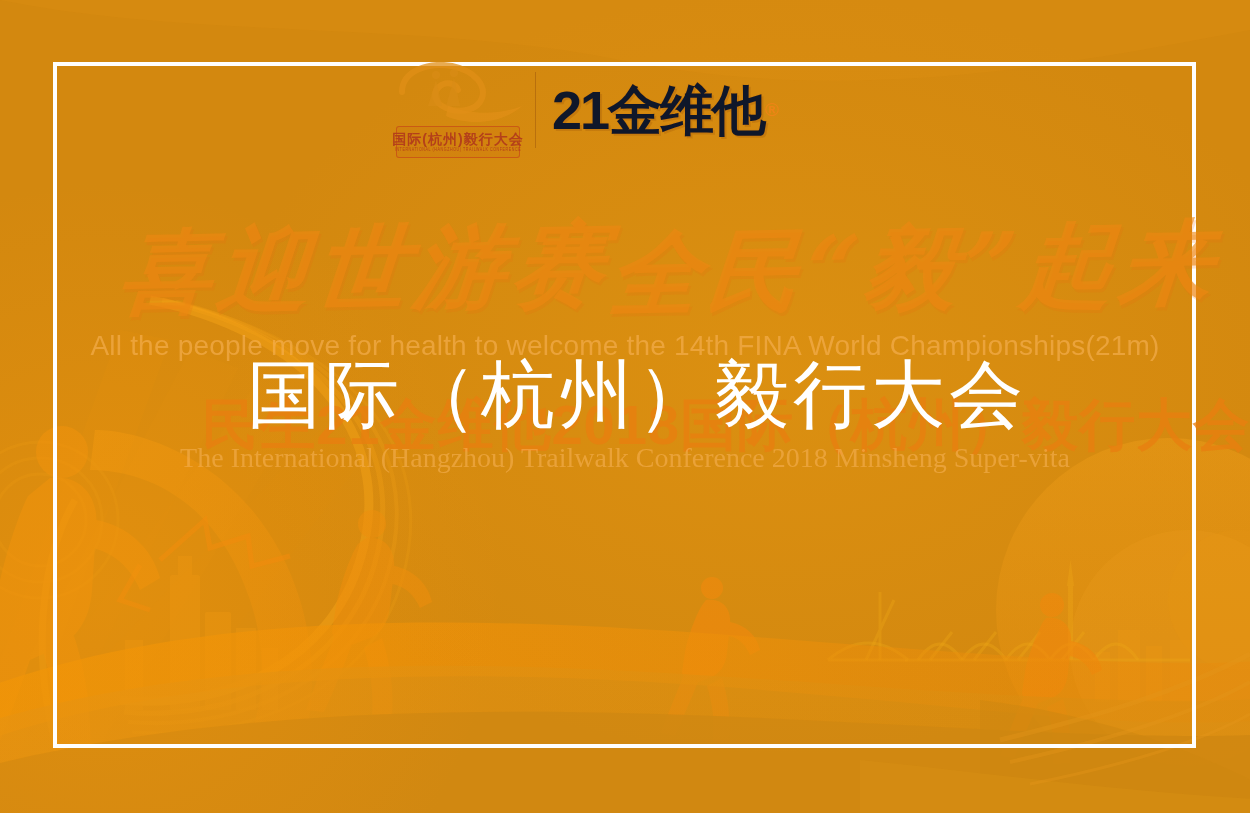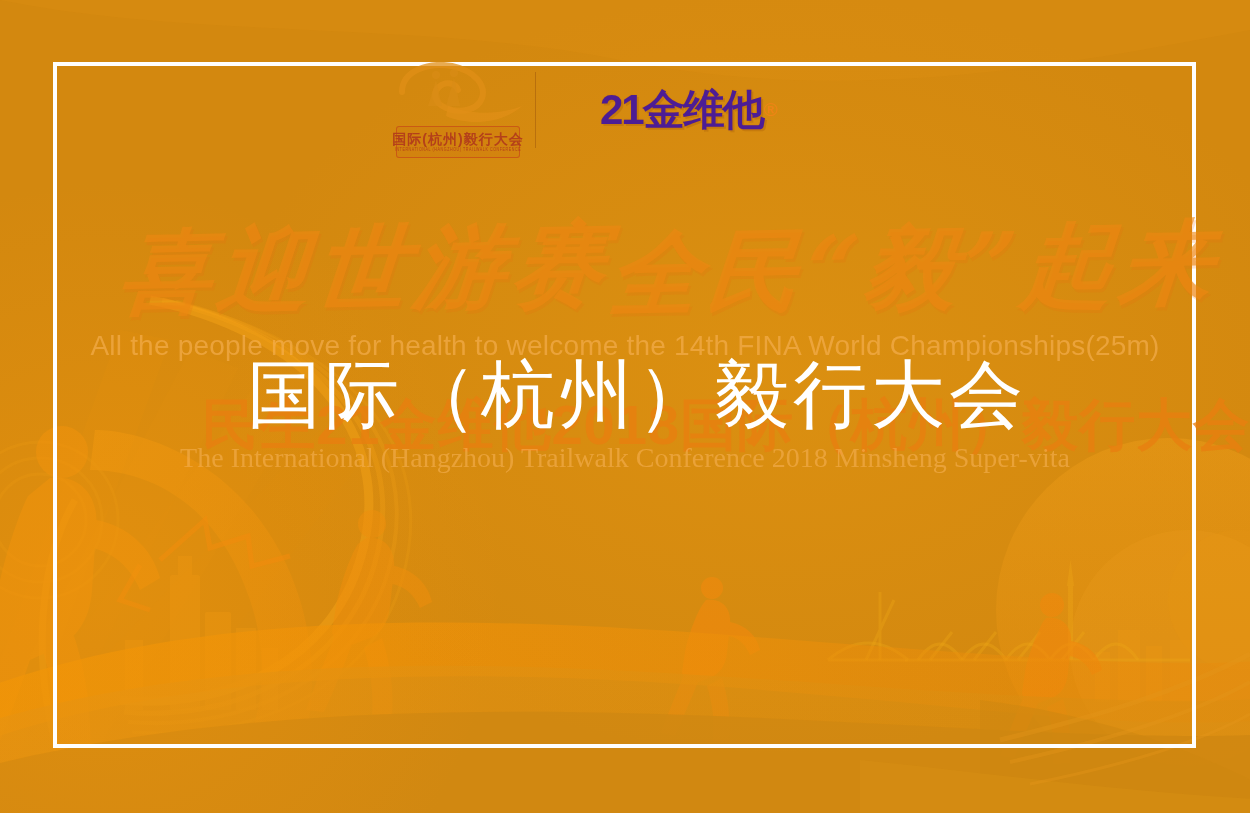--- a/index.html
+++ b/index.html
@@ -69,30 +69,29 @@
   .logo-divider{
     width:1px;height:76px;
     background:rgba(150,80,10,0.45);
     margin:0 16px 0 10px;flex:0 0 1px;
   }
   .logo-right{
     position:relative;height:95px;flex:1;
     display:flex;align-items:center;
   }
   .brand-text{
-    font-size:42px;font-weight:bold;
-    color:#4c1d95;
+    font-size:54px;font-weight:bold;
+    color:#0f172a;
     letter-spacing:-2px;
     line-height:1;
     text-shadow:
       0 0 1px #c06a0d,
       2px 2px 0 rgba(150,80,8,0.25);
     white-space:nowrap;
     position:relative;
-    margin-left:48px;
   }
   .brand-reg{
     font-size:19px;font-weight:bold;color:#ef8416;
     vertical-align:super;margin-left:1px;
   }
 
   
   .slogan-cn{
     position:absolute;
     left:120px;top:214px;
@@ -338,21 +337,21 @@
       <span class="brand-text">21金维他</span>
       <span class="brand-reg">®</span>
     </div>
   </div>
 
   <div class="slogan-cn">
     <span>喜迎世游赛</span>
     <span>全民“毅”起来</span>
   </div>
 
-  <div class="sub-en-1">All the people move for health to welcome the 14th FINA World Championships(25m)</div>
+  <div class="sub-en-1">All the people move for health to welcome the 14th FINA World Championships(21m)</div>
 
   <div class="ghost-cn">民生21金维他2018国际（杭州）毅行大会</div>
 
   <div class="sub-en-2">The International (Hangzhou) Trailwalk Conference 2018 Minsheng Super-vita</div>
 
   <div class="main-title">国际（杭州）毅行大会</div>
 
 </div>
 
 </body></html>

